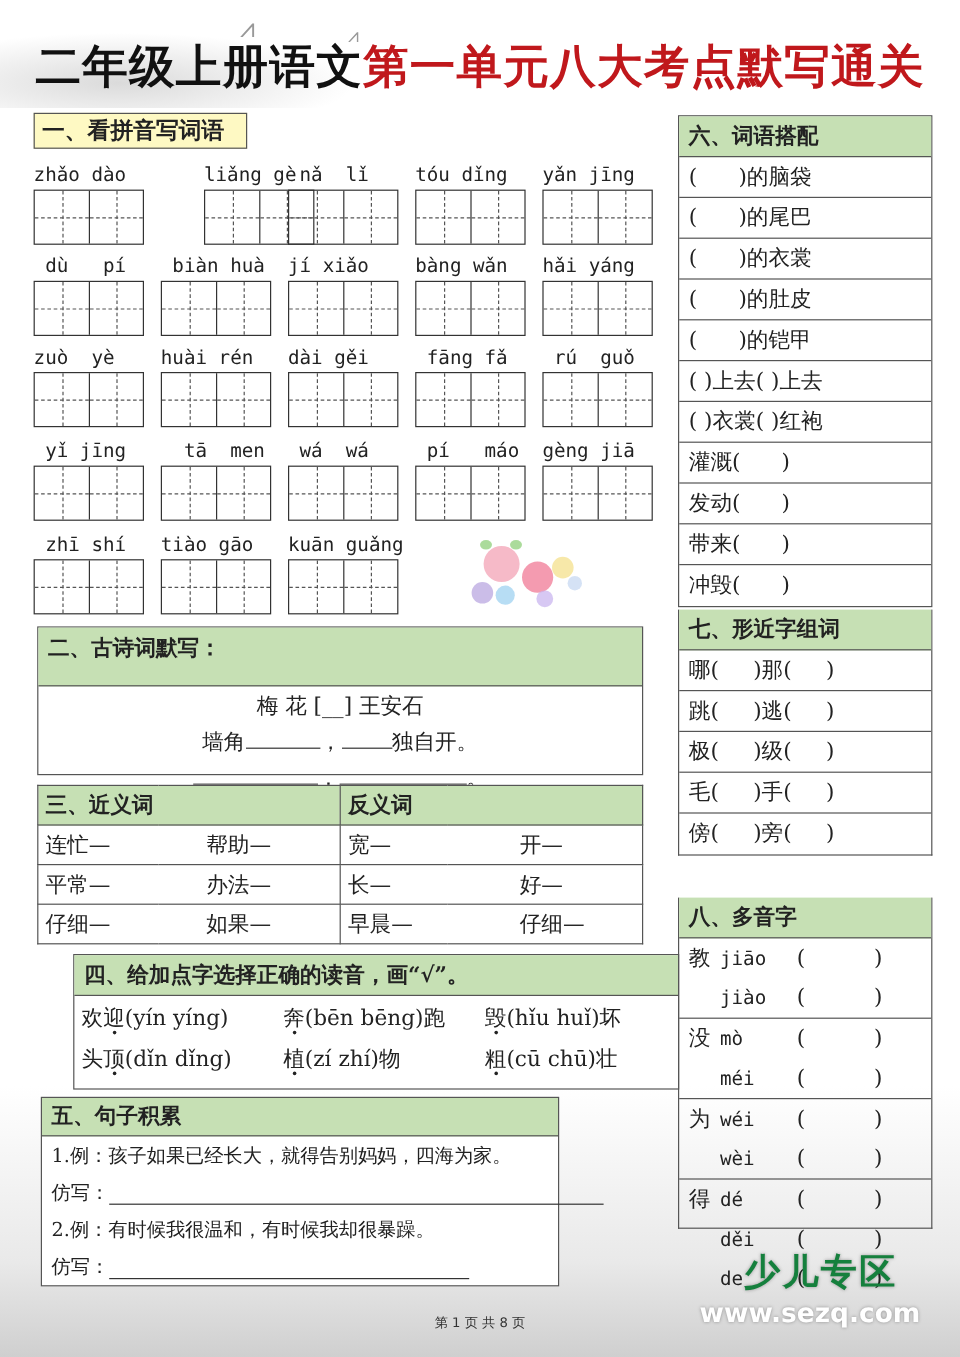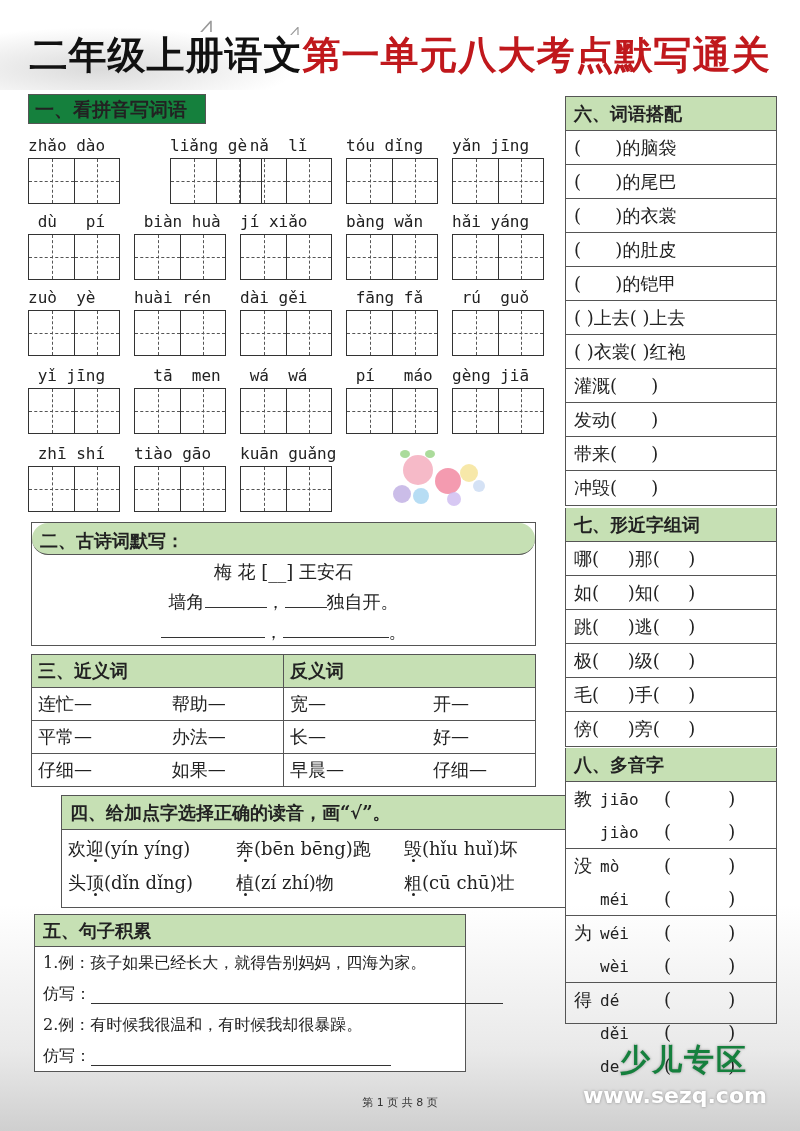--- a/index.html
+++ b/index.html
@@ -17,21 +17,21 @@
   }
   .title .black { color: #111; }
   .title .red { color: #c0181c; }
   .mountain {
     position: absolute; left: 0; top: 20px; width: 330px; height: 70px;
     background: radial-gradient(ellipse at 30% 70%, rgba(150,150,150,0.35), rgba(255,255,255,0) 60%);
   }
   .crane { position: absolute; color: #999; font-size: 22px; }
 
   .hdr-tag {
-    background: #15803d; border: 1px solid #555;
+    background: #fef9c3; border: 1px solid #555;
     font-weight: bold; font-size: 19px;
     padding: 2px 6px;
   }
 
   
   .s1-title { position: absolute; left: 28px; top: 94px; width: 178px; height: 30px; line-height: 24px; }
   .grid-row { position: absolute; left: 28px; width: 520px; }
   .word { position: absolute; width: 96px; }
   .py { font-family: "DejaVu Sans Mono", "Liberation Mono", monospace; font-size: 16px; height: 22px; white-space: pre; color: #222; }
   .boxes { display: flex; border: 1.5px solid #333; width: 92px; height: 46px; }
@@ -268,21 +268,21 @@
   <div class="fl" style="left:75px;top:14px;width:18px;height:18px;background:#f4e08c;"></div>
   <div class="fl" style="left:8px;top:35px;width:18px;height:18px;background:#b9a7e0;"></div>
   <div class="fl" style="left:28px;top:38px;width:16px;height:16px;background:#9fd2f0;"></div>
   <div class="fl" style="left:62px;top:42px;width:14px;height:14px;background:#c9b6ef;"></div>
   <div class="fl" style="left:88px;top:30px;width:12px;height:12px;background:#c7d8f2;"></div>
   <div class="fl" style="left:15px;top:0px;width:10px;height:8px;background:#8fcf7a;"></div>
   <div class="fl" style="left:40px;top:0px;width:10px;height:8px;background:#8fcf7a;"></div>
 </div>
 
 <div class="sec" style="left:31px;top:522px;width:505px;height:124px;">
-  <div class="sec-h" style="height:32px;line-height:36px;border-radius:17px;">二、古诗词默写：</div>
+  <div class="sec-h" style="height:49px;line-height:36px;">二、古诗词默写：</div>
   <div class="poem" style="margin-top:2px;">
     <div>梅  花 [__] 王安石</div>
     <div>
       <span>墙角</span><span class="blank" style="width:62px;"></span><span>，</span><span class="blank" style="width:42px;"></span><span>独自开。</span>
     </div>
     <div>
       <span class="blank" style="width:104px;"></span><span>，</span><span class="blank" style="width:106px;"></span><span>。</span>
     </div>
   </div>
 </div>
@@ -352,21 +352,20 @@
       <div class="rrow">发动(      )</div>
       <div class="rrow">带来(      )</div>
       <div class="rrow">冲毁(      )</div>
     </div>
 </div>
 
 <div class="rcol" style="top:508px;border-top:none;">
   <div class="rrow rhdr">七、形近字组词</div>
   <div id="s7body">
       <div class="rrow">哪(     )那(     )</div>
-      <div class="rrow">如(     )知(     )</div>
       <div class="rrow">跳(     )逃(     )</div>
       <div class="rrow">极(     )级(     )</div>
       <div class="rrow">毛(     )手(     )</div>
       <div class="rrow">傍(     )旁(     )</div>
     </div>
 </div>
 
 <div class="rcol" style="top:748px;border-top:none;height:276px;background:transparent;">
   <div class="rrow rhdr" style="border-bottom:1px solid #555;">八、多音字</div>
   <div id="s8body">

